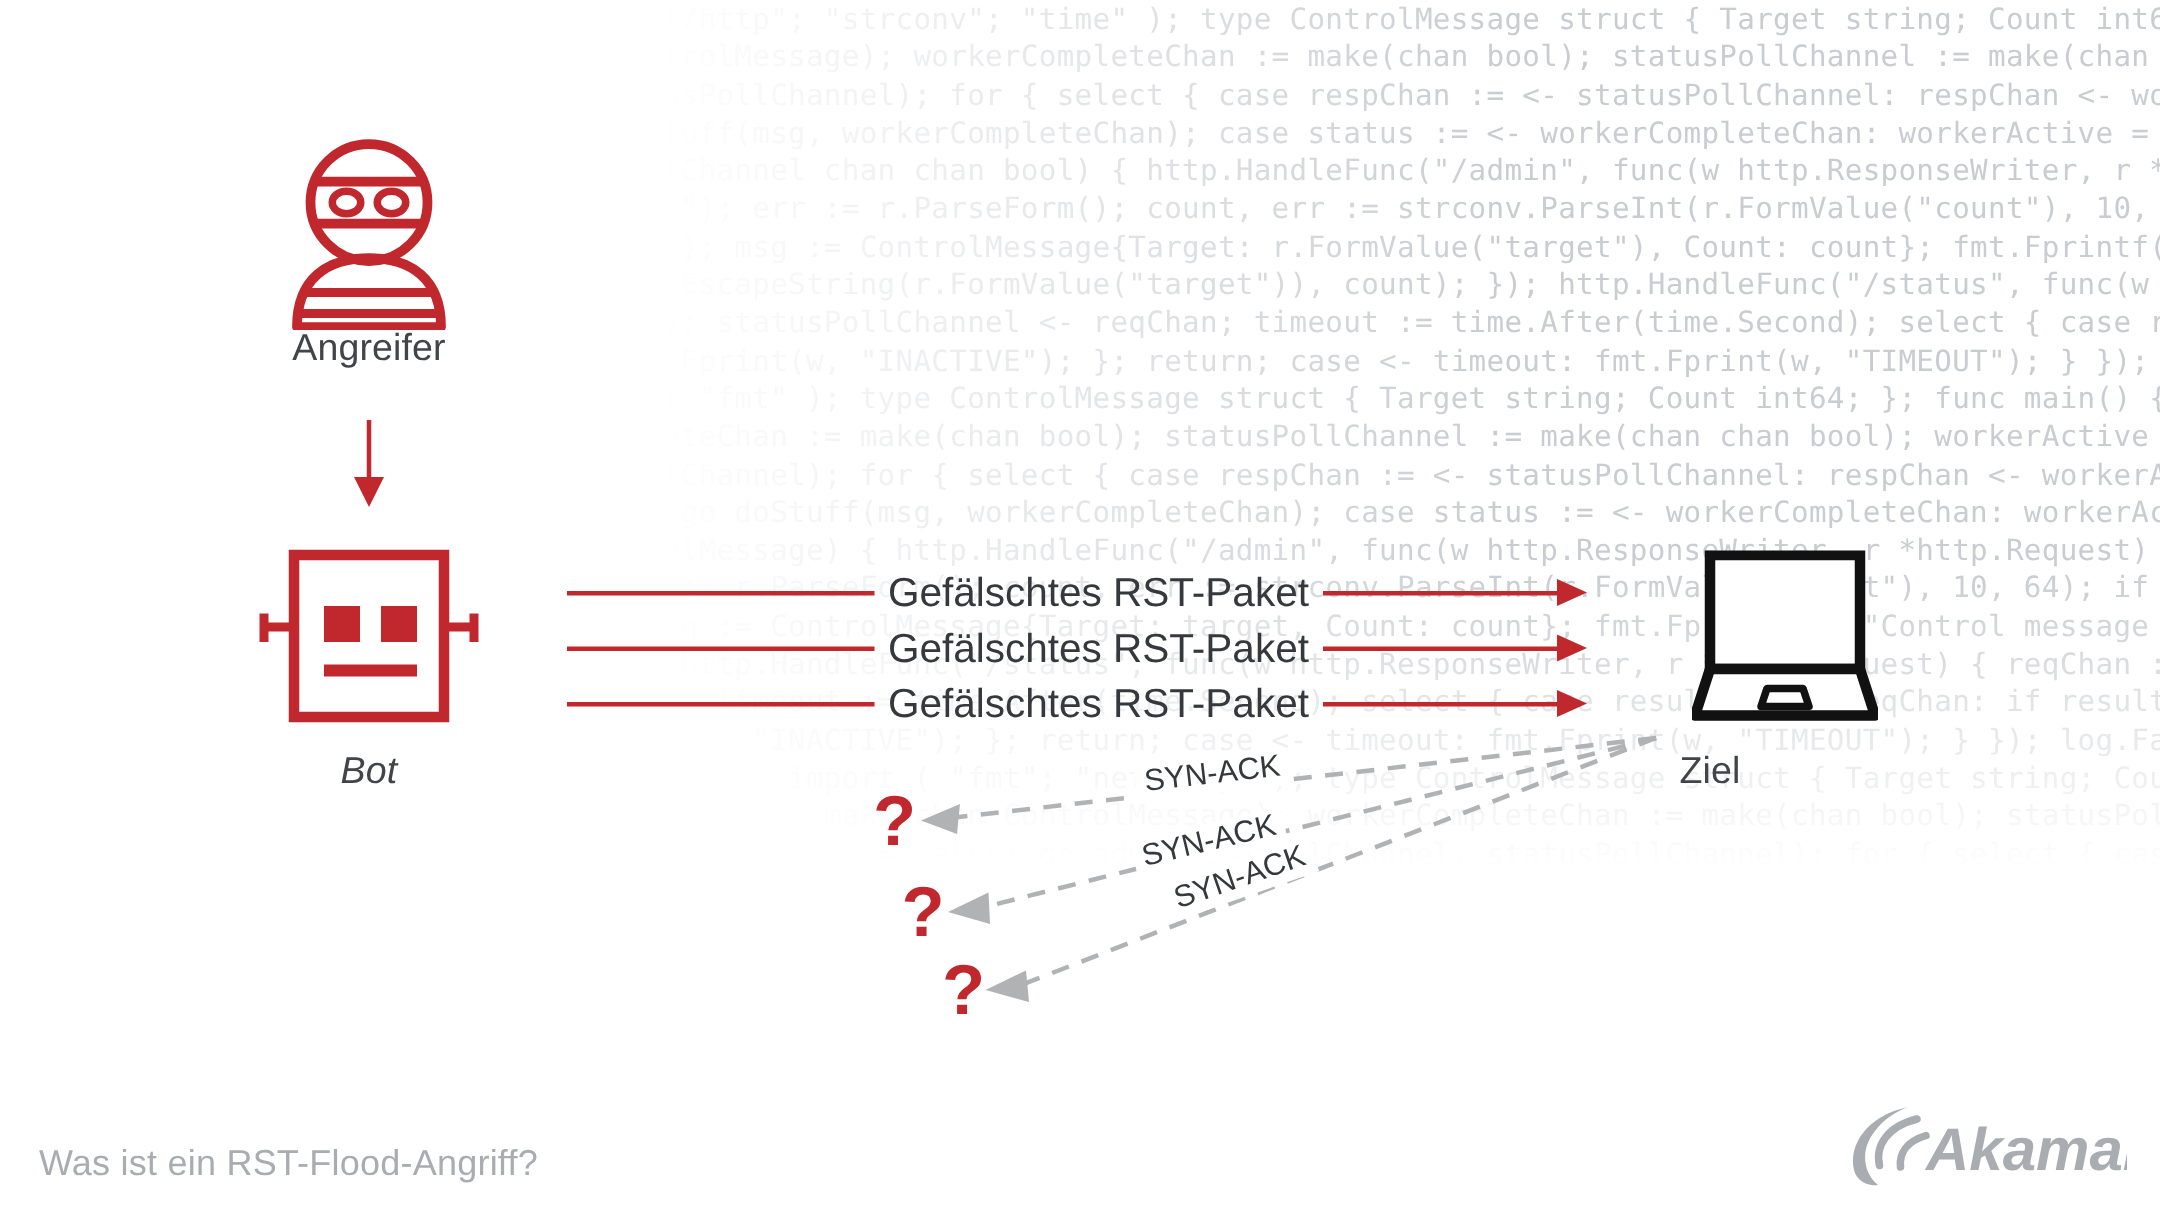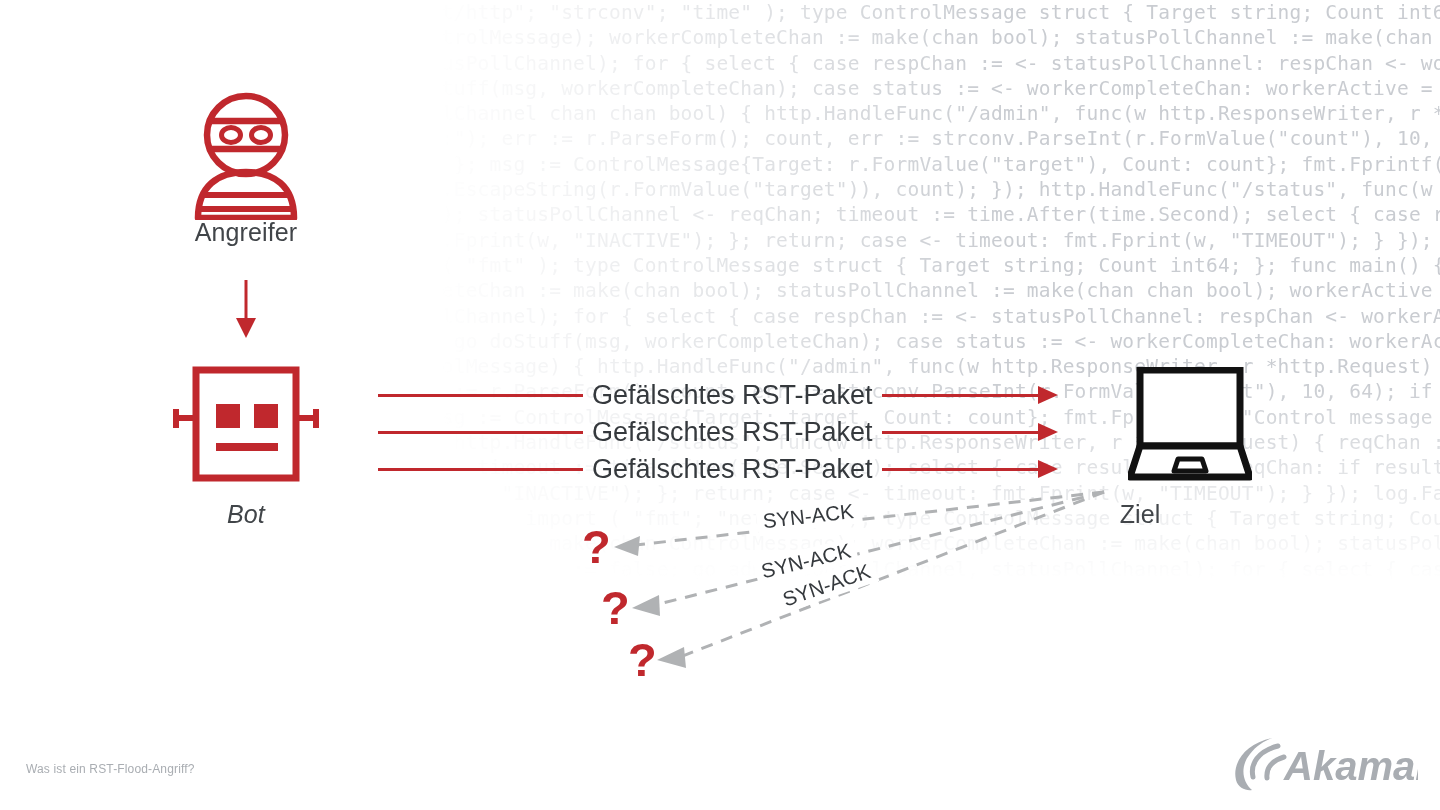--- a/index.html
+++ b/index.html
@@ -94,21 +94,21 @@
     background: #ffffff;
     padding: 1px 6px;
     line-height: 1.12;
   }
 
   
   #caption {
     position: absolute;
     left: 26px;
     top: 762px;
-    font-size: 12px;
+    font-size: 24px;
     color: #a9adb2;
     letter-spacing: 0.15px;
     z-index: 8;
   }
   #logo {
     position: absolute;
     right: 22px;
     top: 730px;
     width: 190px;
     height: 62px;

